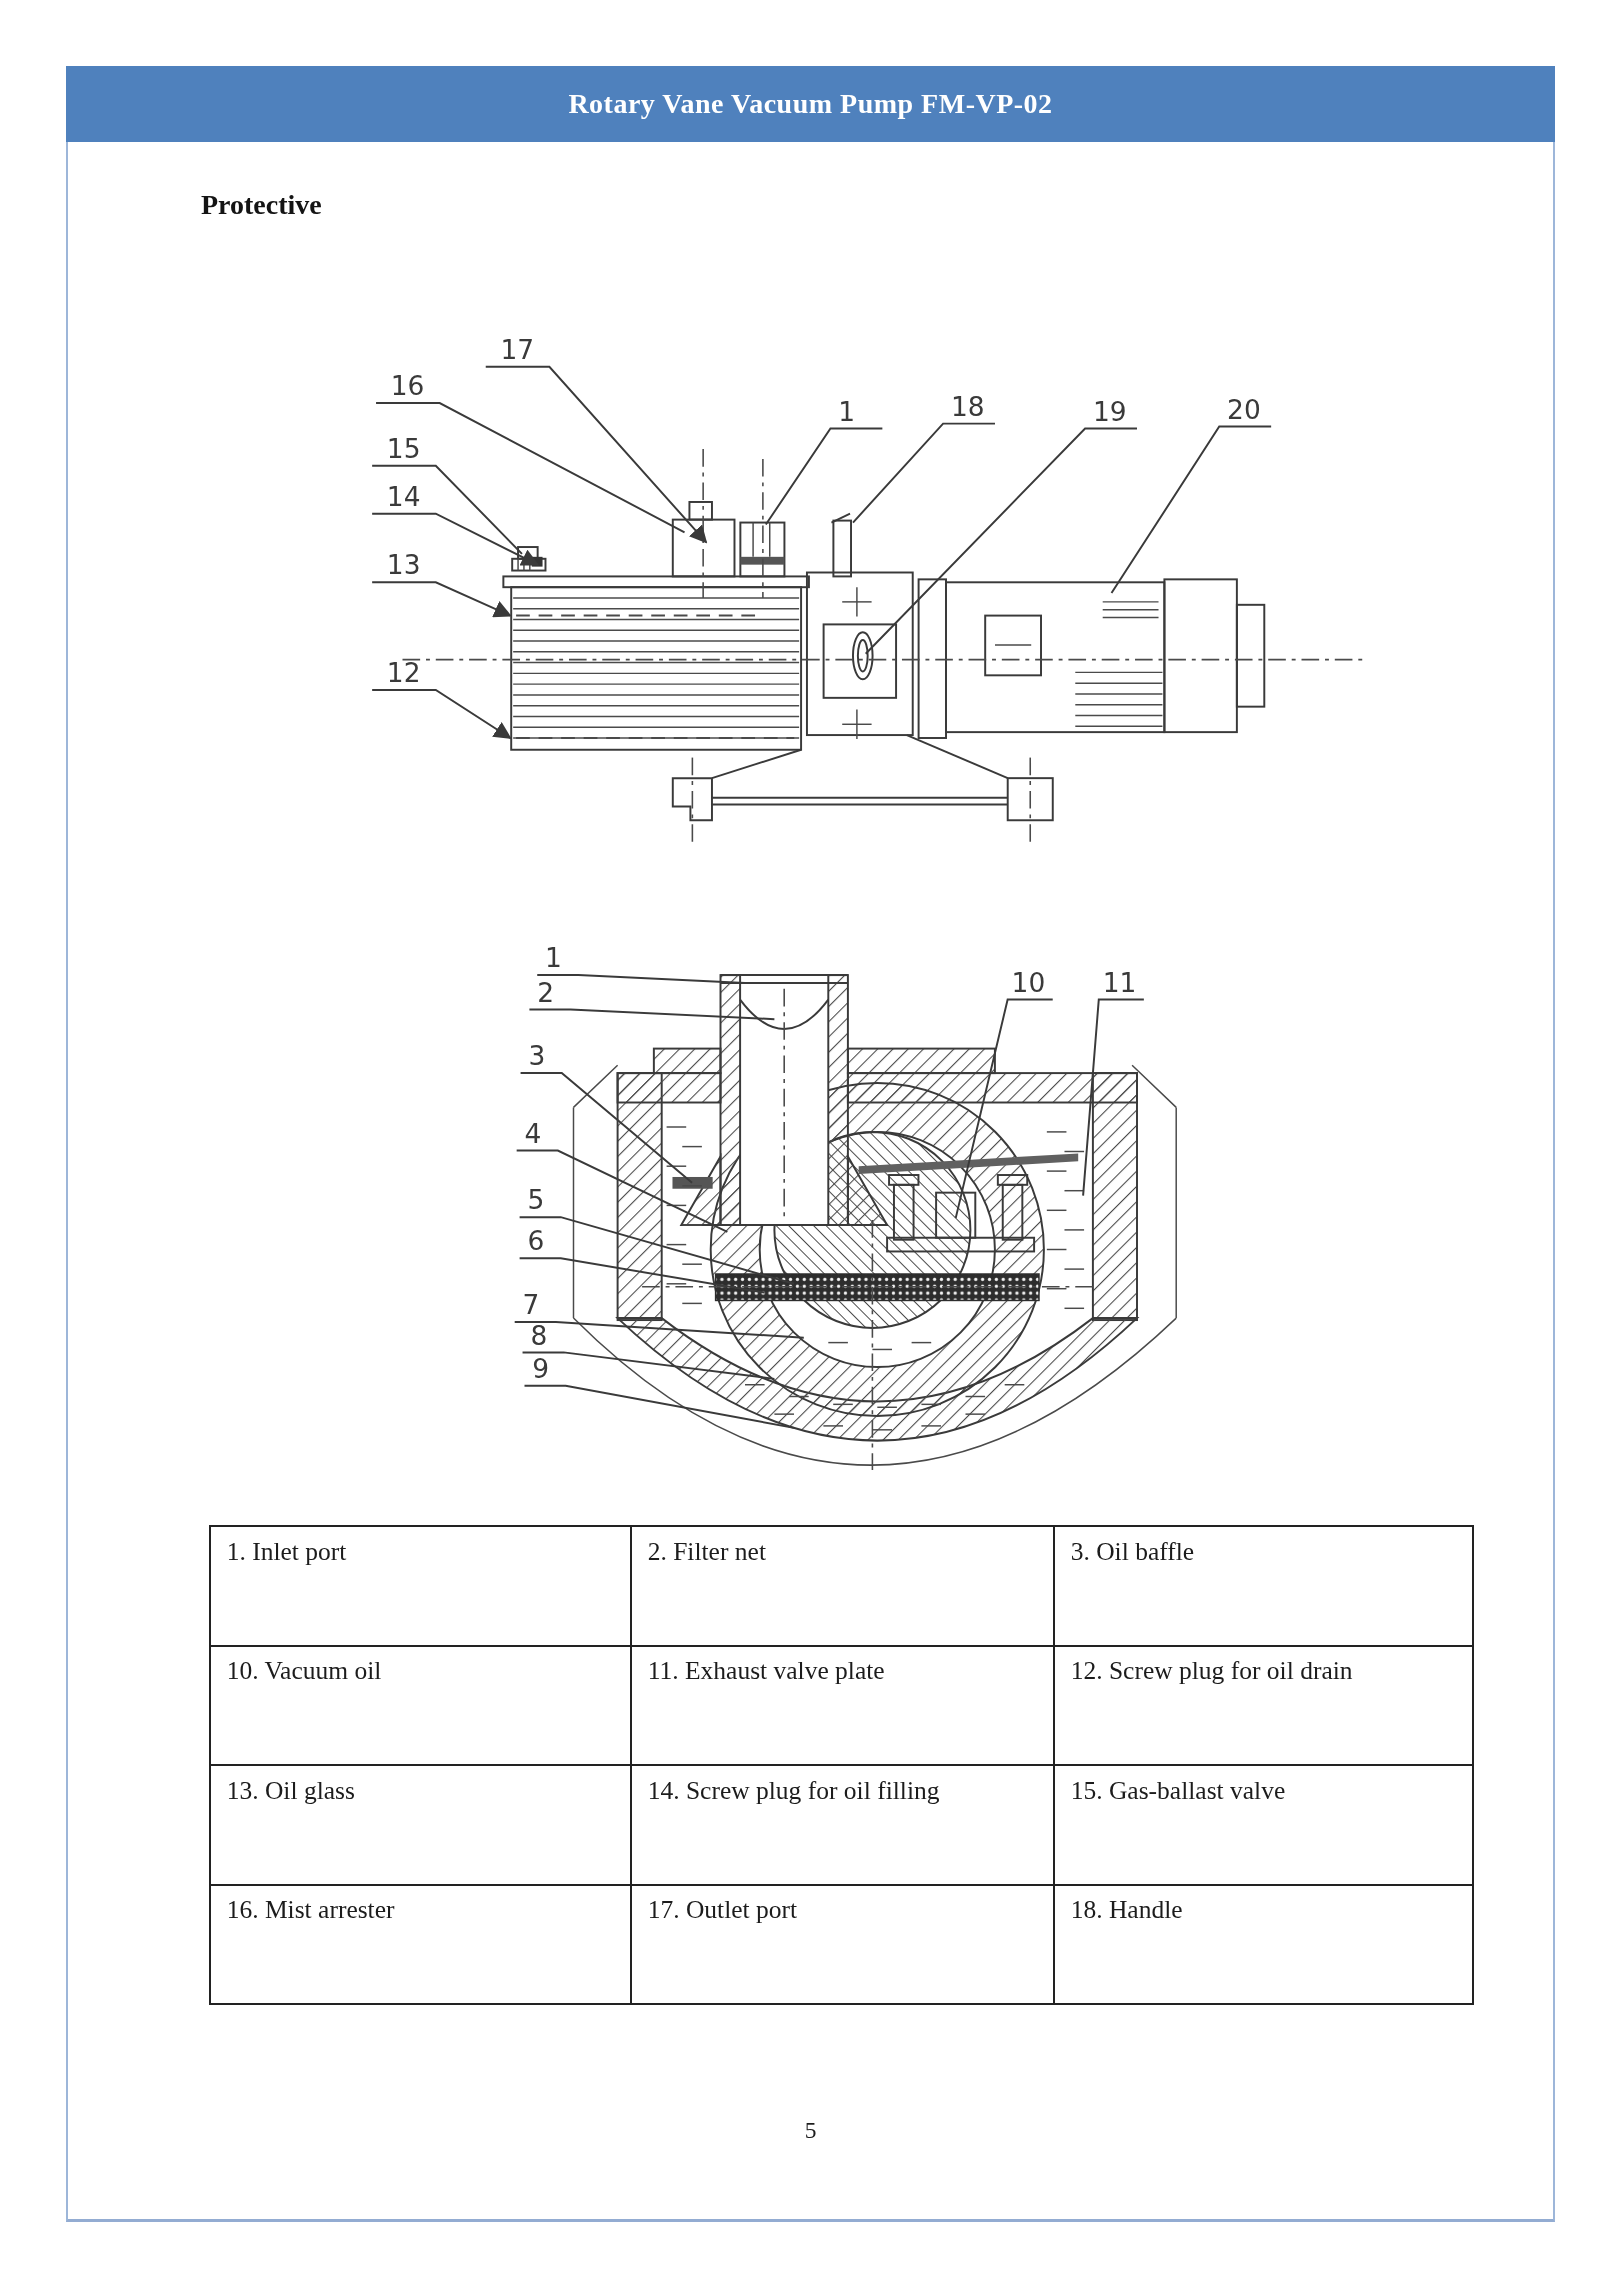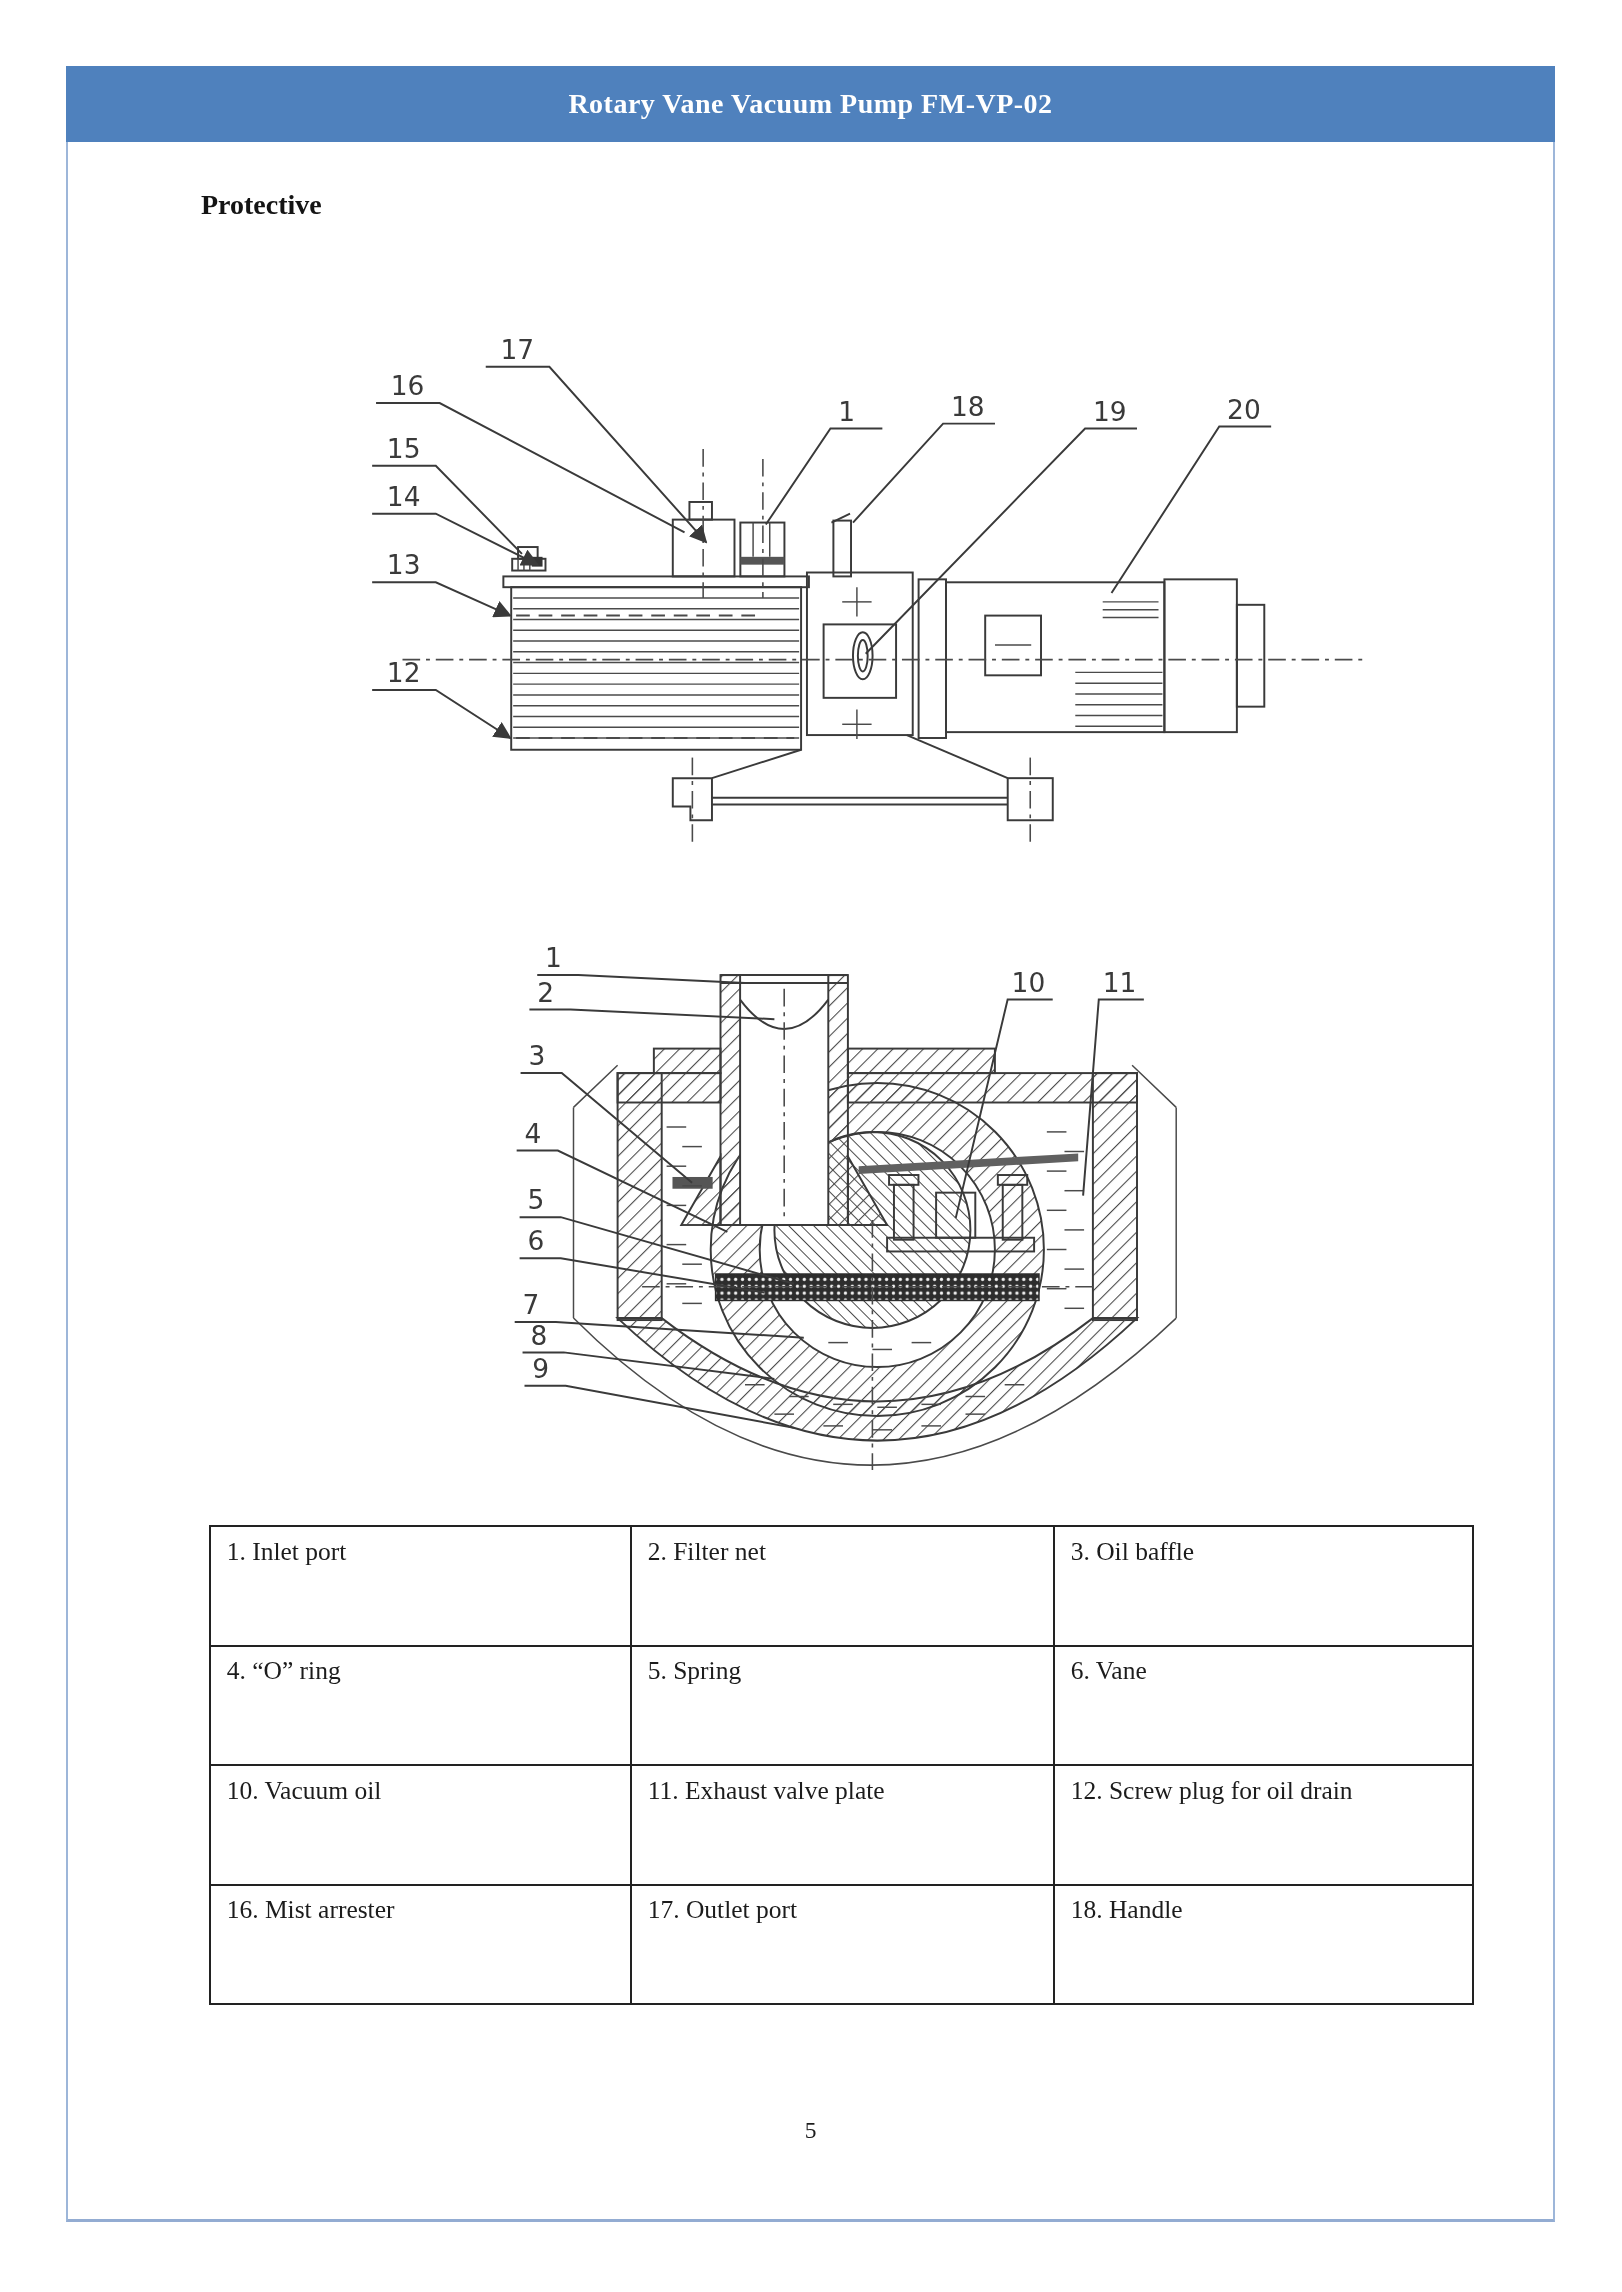--- a/index.html
+++ b/index.html
@@ -309,28 +309,28 @@
       <col style="width:423px">
       <col style="width:419px">
     </colgroup>
   <tbody>
       <tr>
         <td>1. Inlet port</td>
         <td>2. Filter net</td>
         <td>3. Oil baffle</td>
       </tr>
       <tr>
-        <td>4. “O” ring</td>
-        <td>5. Spring</td>
-        <td>6. Vane</td>
-      </tr>
-      <tr>
         <td>10. Vacuum oil</td>
         <td>11. Exhaust valve plate</td>
         <td>12. Screw plug for oil drain</td>
+      </tr>
+      <tr>
+        <td>13. Oil glass</td>
+        <td>14. Screw plug for oil filling</td>
+        <td>15. Gas-ballast valve</td>
       </tr>
       <tr>
         <td>16. Mist arrester</td>
         <td>17. Outlet port</td>
         <td>18. Handle</td>
       </tr>
     </tbody>
 </table>
 
 <div class="page-number">5</div>

